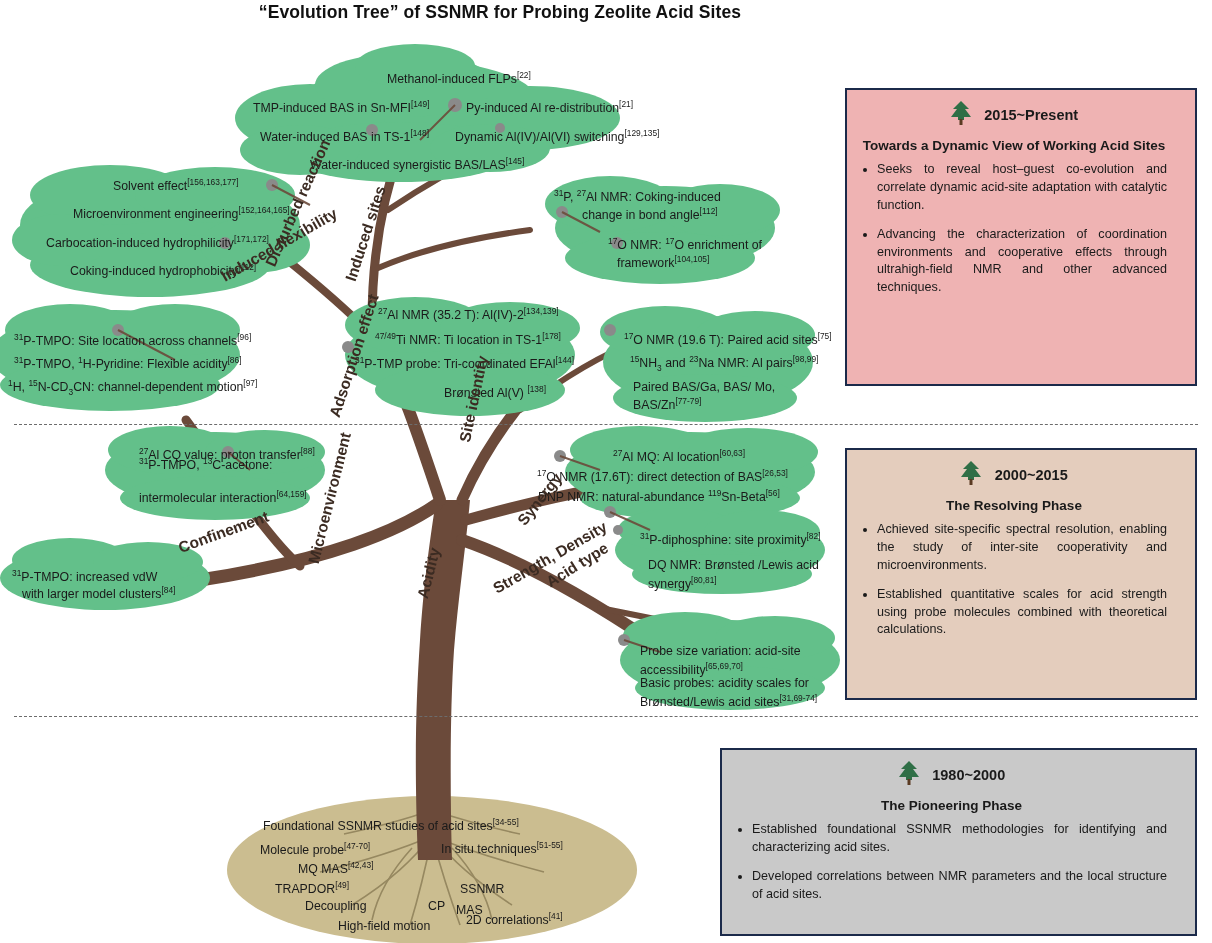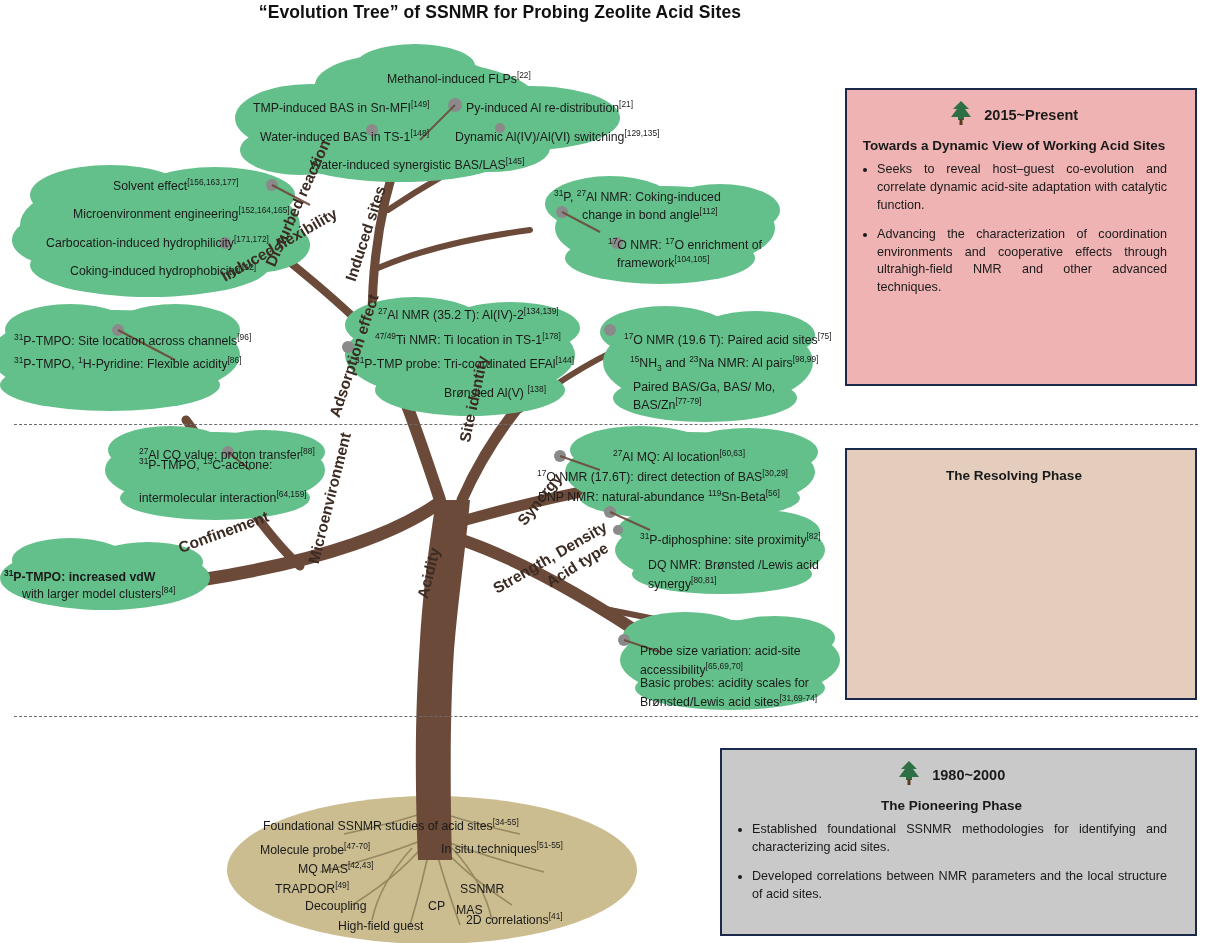--- a/index.html
+++ b/index.html
@@ -282,40 +282,41 @@
   <div class="txt" style="left:46px; top:234px;">Carbocation-induced hydrophilicity<sup>[171,172]</sup></div>
   <div class="txt" style="left:70px; top:262px;text-align:center;">Coking-induced hydrophobicity<sup>[112]</sup></div>
 
   <div class="txt" style="left:554px; top:188px;"><sup>31</sup>P, <sup>27</sup>Al NMR: Coking-induced</div>
   <div class="txt" style="left:582px; top:206px;">change in bond angle<sup>[112]</sup></div>
   <div class="txt" style="left:608px; top:236px;"><sup>17</sup>O NMR: <sup>17</sup>O enrichment of</div>
   <div class="txt" style="left:617px; top:254px;">framework<sup>[104,105]</sup></div>
 
   <div class="txt" style="left:14px; top:332px;"><sup>31</sup>P-TMPO: Site location across channels<sup>[96]</sup></div>
   <div class="txt" style="left:14px; top:355px;"><sup>31</sup>P-TMPO, <sup>1</sup>H-Pyridine: Flexible acidity<sup>[86]</sup></div>
+  <div class="txt" style="left:8px; top:378px;"><sup>1</sup>H, <sup>15</sup>N-CD<sub>3</sub>CN: channel-dependent motion<sup>[97]</sup></div>
 
   <div class="txt" style="left:378px; top:306px;"><sup>27</sup>Al NMR (35.2 T): Al(IV)-2<sup>[134,139]</sup></div>
   <div class="txt" style="left:375px; top:331px;"><sup>47/49</sup>Ti NMR: Ti location in TS-1<sup>[178]</sup></div>
   <div class="txt" style="left:355px; top:355px;"><sup>31</sup>P-TMP probe: Tri-coordinated EFAl<sup>[144]</sup></div>
   <div class="txt" style="left:444px; top:384px;">Brønsted Al(V) <sup>[138]</sup></div>
 
   <div class="txt" style="left:624px; top:331px;"><sup>17</sup>O NMR (19.6 T): Paired acid sites<sup>[75]</sup></div>
   <div class="txt" style="left:630px; top:354px;"><sup>15</sup>NH<sub>3</sub> and <sup>23</sup>Na NMR: Al pairs<sup>[98,99]</sup></div>
   <div class="txt" style="left:633px; top:380px;">Paired BAS/Ga, BAS/ Mo,</div>
   <div class="txt" style="left:633px; top:396px;">BAS/Zn<sup>[77-79]</sup></div>
 
   <div class="txt" style="left:139px; top:446px;"><sup>27</sup>Al CQ value: proton transfer<sup>[88]</sup></div>
   <div class="txt" style="left:139px; top:456px;"><sup>31</sup>P-TMPO, <sup>13</sup>C-acetone:</div>
   <div class="txt" style="left:139px; top:489px;">intermolecular interaction<sup>[64,159]</sup></div>
 
-  <div class="txt" style="left:4px; top:568px;font-weight:bold;"><sup>31</sup>P-TMPO: increased vdW</div>
+  <div class="txt" style="left:12px; top:568px;"><sup>31</sup>P-TMPO: increased vdW</div>
   <div class="txt" style="left:22px; top:585px;">with larger model clusters<sup>[84]</sup></div>
 
   <div class="txt" style="left:613px; top:448px;"><sup>27</sup>Al MQ: Al location<sup>[60,63]</sup></div>
-  <div class="txt" style="left:537px; top:468px;"><sup>17</sup>O NMR (17.6T): direct detection of BAS<sup>[30,29]</sup></div>
+  <div class="txt" style="left:537px; top:468px;"><sup>17</sup>O NMR (17.6T): direct detection of BAS<sup>[26,53]</sup></div>
   <div class="txt" style="left:538px; top:488px;">DNP NMR:  natural-abundance <sup>119</sup>Sn-Beta<sup>[56]</sup></div>
 
   <div class="txt" style="left:640px; top:531px;"><sup>31</sup>P-diphosphine: site proximity<sup>[82]</sup></div>
   <div class="txt" style="left:648px; top:558px;">DQ NMR: Brønsted /Lewis acid</div>
   <div class="txt" style="left:648px; top:575px;">synergy<sup>[80,81]</sup></div>
 
   <div class="txt" style="left:640px; top:644px;">Probe size variation:  acid-site</div>
   <div class="txt" style="left:640px; top:661px;">accessibility<sup>[65,69,70]</sup></div>
   <div class="txt" style="left:640px; top:676px;">Basic probes:  acidity scales for</div>
   <div class="txt" style="left:640px; top:693px;">Brønsted/Lewis acid sites<sup>[31,69-74]</sup></div>
@@ -323,21 +324,21 @@
   <div class="txt" style="left:263px; top:817px;">Foundational SSNMR studies of acid sites<sup>[34-55]</sup></div>
   <div class="txt" style="left:260px; top:841px;">Molecule probe<sup>[47-70]</sup></div>
   <div class="txt" style="left:441px; top:840px;">In situ techniques<sup>[51-55]</sup></div>
   <div class="txt" style="left:298px; top:860px;">MQ MAS<sup>[42,43]</sup></div>
   <div class="txt" style="left:466px; top:911px;">2D correlations<sup>[41]</sup></div>
   <div class="txt" style="left:275px; top:880px;">TRAPDOR<sup>[49]</sup></div>
   <div class="txt" style="left:460px; top:882px;">SSNMR</div>
   <div class="txt" style="left:305px; top:899px;">Decoupling</div>
   <div class="txt" style="left:428px; top:899px;">CP</div>
   <div class="txt" style="left:456px; top:903px;">MAS</div>
-  <div class="txt" style="left:338px; top:919px;">High-field guest</div>
+  <div class="txt" style="left:338px; top:919px;">High-field motion</div>
 
   <div class="branchlabel" style="left:262px; top:262px; transform: rotate(-66deg);">Disturbed reaction</div>
   <div class="branchlabel" style="left:342px; top:278px; transform: rotate(-72deg);">Induced sites</div>
   <div class="branchlabel" style="left:218px; top:270px; transform: rotate(-30deg);">Induced flexibility</div>
   <div class="branchlabel" style="left:326px; top:414px; transform: rotate(-72deg);">Adsorption effect</div>
   <div class="branchlabel" style="left:176px; top:540px; transform: rotate(-20deg);">Confinement</div>
   <div class="branchlabel" style="left:305px; top:561px; transform: rotate(-76deg);">Microenvironment</div>
   <div class="branchlabel" style="left:456px; top:440px; transform: rotate(-78deg);">Site identity</div>
   <div class="branchlabel" style="left:514px; top:518px; transform: rotate(-52deg);">Synergy</div>
   <div class="branchlabel" style="left:543px; top:576px; transform: rotate(-32deg);">Acid type</div>
@@ -355,21 +356,34 @@
       <span class="pyears">2015~Present</span>
     </div>
     <div class="ph psub">Towards a Dynamic View of Working Acid Sites</div>
     <ul>
       <li>Seeks to reveal host–guest co-evolution and correlate dynamic acid-site adaptation with catalytic function.</li>
       <li>Advancing the characterization of coordination environments and cooperative effects through ultrahigh-field NMR and other advanced techniques.</li>
     </ul>
   </div>
 
   <div class="panel" id="panel-resolving">
+    <div class="ph">
+      <span class="treeicon">
+        <svg width="22" height="26" viewBox="0 0 22 26">
+          <path d="M11 1 L3 9 L7 9 L1 17 L8 17 L8 20 L14 20 L14 17 L21 17 L15 9 L19 9 Z" fill="#2f6f46"></path>
+          <rect x="9.5" y="19" width="3" height="6" fill="#5a3a22"></rect>
+        </svg>
+      </span>
+      <span class="pyears">2000~2015</span>
+    </div>
     <div class="ph psub">The Resolving Phase</div>
+    <ul>
+      <li>Achieved site-specific spectral resolution, enabling the study of inter-site cooperativity and microenvironments.</li>
+      <li>Established quantitative scales for acid strength using probe molecules combined with theoretical calculations.</li>
+    </ul>
   </div>
 
   <div class="panel" id="panel-pioneering">
     <div class="ph">
       <span class="treeicon">
         <svg width="22" height="26" viewBox="0 0 22 26">
           <path d="M11 1 L3 9 L7 9 L1 17 L8 17 L8 20 L14 20 L14 17 L21 17 L15 9 L19 9 Z" fill="#2f6f46"></path>
           <rect x="9.5" y="19" width="3" height="6" fill="#5a3a22"></rect>
         </svg>
       </span>

